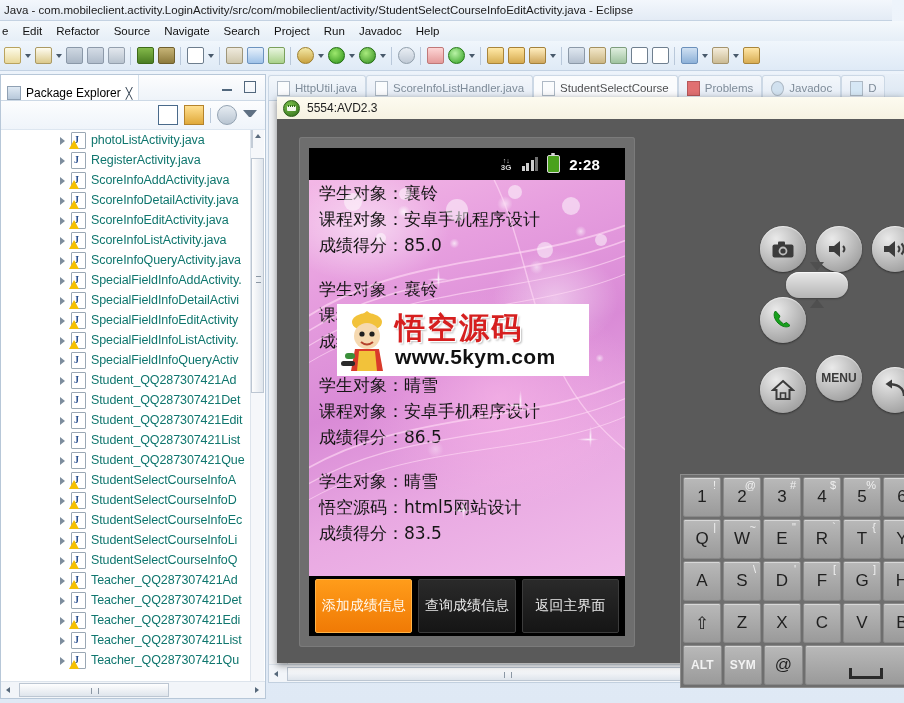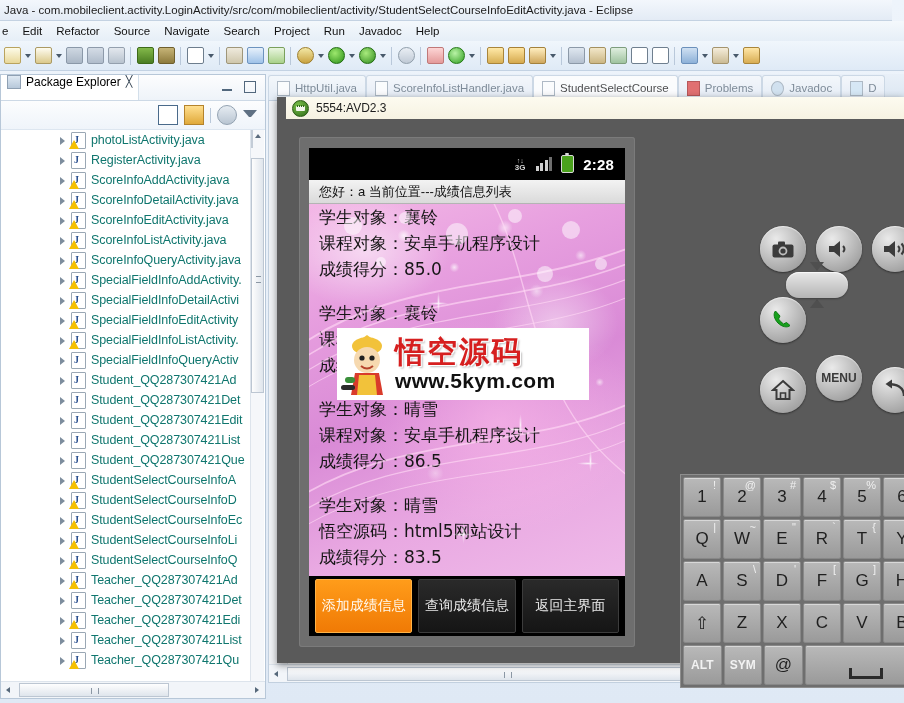--- a/index.html
+++ b/index.html
@@ -38,21 +38,21 @@
   .carat:after{content:"";border-left:3.5px solid transparent;border-right:3.5px solid transparent;border-top:4px solid #48596b;}
   .ic{width:15px;height:15px;border-radius:2px;position:relative;display:block;}
 
   
   #pkg{
     position:absolute;left:0;top:74px;width:266px;height:625px;
     background:#fff;border:1px solid #b7c7d8;box-sizing:border-box;
   }
   .pkg-tabrow{height:25px;background:linear-gradient(#fdfdfe,#eef3f9);
     border-bottom:1px solid #cdd9e6;display:flex;align-items:center;position:relative;}
-  .pkg-tab{display:flex;align-items:flex-start;gap:5px;padding:0 6px;height:25px;
+  .pkg-tab{display:flex;align-items:flex-end;gap:5px;padding:0 6px;height:25px;
     background:#fff;border-right:1px solid #d3dfea;}
   .pkg-tab-title{font-size:12px;color:#000;font-weight:400;white-space:nowrap;}
   .pkg-close{font-size:11px;color:#2a3a4a;}
   .pkg-min{position:absolute;right:32px;top:6px;width:12px;height:12px;}
   .pkg-max{position:absolute;right:10px;top:5px;width:12px;height:12px;}
   .pkg-min:after{content:"";position:absolute;left:1px;bottom:2px;width:10px;height:2px;background:#51677d;}
   .pkg-max:after{content:"";position:absolute;left:1px;top:1px;width:10px;height:10px;border:1.5px solid #51677d;}
   .pkg-viewtools{height:28px;background:linear-gradient(#fcfdfe,#eff4fa);
     border-bottom:1px solid #dde6f0;display:flex;align-items:center;justify-content:flex-end;gap:6px;padding-right:8px;}
   .vt{width:18px;height:18px;position:relative;}
@@ -101,35 +101,35 @@
   .ed-gutter{position:absolute;left:0;top:0;width:18px;height:100%;background:#f0f2f5;border-right:1px solid #dde3ea;}
   .ed-code{position:absolute;left:26px;top:0;font-size:12px;color:#2f6f6f;line-height:18px;white-space:pre;}
   .ed-hscroll{position:absolute;left:0;bottom:0;width:634px;height:17px;background:#f2f5f9;border-top:1px solid #dde4ec;display:flex;align-items:center;}
 
   
   #emu{
     position:absolute;left:277px;top:97px;width:627px;height:566px;
     background:#5a5a5a;box-shadow:0 2px 7px rgba(0,0,0,.45);
   }
   .emu-title{height:22px;background:linear-gradient(#fdfbf0,#f6f2e2);
-    display:flex;align-items:center;gap:7px;padding-left:6px;box-sizing:border-box;margin-left:9px;}
+    display:flex;align-items:center;gap:7px;padding-left:6px;box-sizing:border-box;}
   .droid{width:15px;height:15px;border-radius:50%;background:radial-gradient(circle at 35% 30%,#7cc04a,#2e6b18);
     position:relative;flex:none;border:1px solid #2a5c15;}
   .droid:before{content:"";position:absolute;left:3px;top:5px;width:9px;height:5px;border-radius:1px;
     background:#f4f7ee;}
   .droid:after{content:"";position:absolute;left:3.5px;top:4px;width:8px;height:2px;
     background:repeating-linear-gradient(90deg,#2e6b18 0 1px,transparent 1px 2px);}
   .emu-title-txt{font-size:12px;color:#1d1d1d;}
   .emu-body{position:relative;height:544px;background:#5a5a5a;}
 
   .phone{position:absolute;left:22px;top:18px;width:336px;height:510px;background:#6e6e6e;
     border-radius:3px;box-shadow:inset 0 0 0 1px #7b7b7b;}
   .screen{position:absolute;left:10px;top:11px;width:316px;height:488px;background:#000;overflow:hidden;}
   .statusbar{height:32px;background:#000;display:flex;align-items:center;justify-content:flex-end;
-    gap:9px;padding-right:11px;box-sizing:border-box;}
+    gap:9px;padding-right:25px;box-sizing:border-box;}
   .st-3g{width:13px;height:15px;position:relative;color:#d6d6d6;font-size:8px;font-weight:bold;
     display:flex;flex-direction:column;align-items:center;justify-content:center;line-height:7px;}
   .st-bars{display:flex;align-items:flex-end;gap:1.5px;height:14px;}
   .st-bars i{width:3px;background:#cfcfcf;display:block;}
   .st-bars i:nth-child(1){height:5px;}
   .st-bars i:nth-child(2){height:8px;}
   .st-bars i:nth-child(3){height:11px;}
   .st-bars i:nth-child(4){height:14px;background:#6f6f6f;}
   .st-batt{width:11px;height:16px;border:1.5px solid #d8d8d8;border-radius:2px;position:relative;background:#4aa11c;}
   .st-batt:before{content:"";position:absolute;left:2.5px;top:-3.5px;width:4px;height:2.5px;background:#d8d8d8;border-radius:1px;}
@@ -564,21 +564,20 @@
           <span class="st-bars">
               <i></i>
               <i></i>
               <i></i>
               <i></i>
             </span>
           <span class="st-batt"></span>
           <span class="st-time">2:28</span>
         </div>
 
-        <div class="appbar">您好：a   当前位置---成绩信息列表</div>
 
         <div class="content">
           <svg class="swirl" viewBox="0 0 316 396" preserveAspectRatio="none">
             <g fill="none" stroke="#ffd9f4" stroke-opacity=".65">
               <path d="M-20 150 C 80 70, 210 90, 330 40" stroke-width="2"></path>
               <path d="M-20 165 C 80 85, 215 105, 330 55" stroke-width="1.6"></path>
               <path d="M-20 180 C 80 100, 220 120, 330 70" stroke-width="1.2"></path>
               <path d="M-20 196 C 85 118, 225 138, 330 88" stroke-width="1"></path>
               <path d="M-20 300 C 90 225, 220 250, 330 195" stroke-width="1.8"></path>
               <path d="M-20 316 C 90 240, 225 266, 330 212" stroke-width="1.3"></path>

